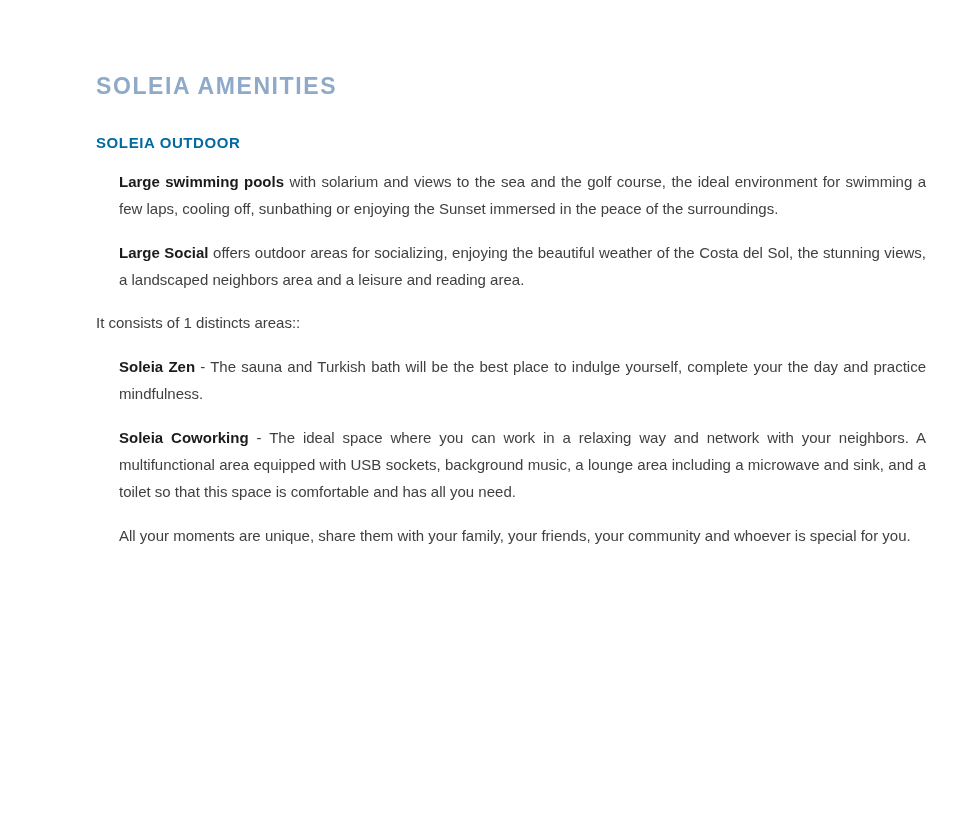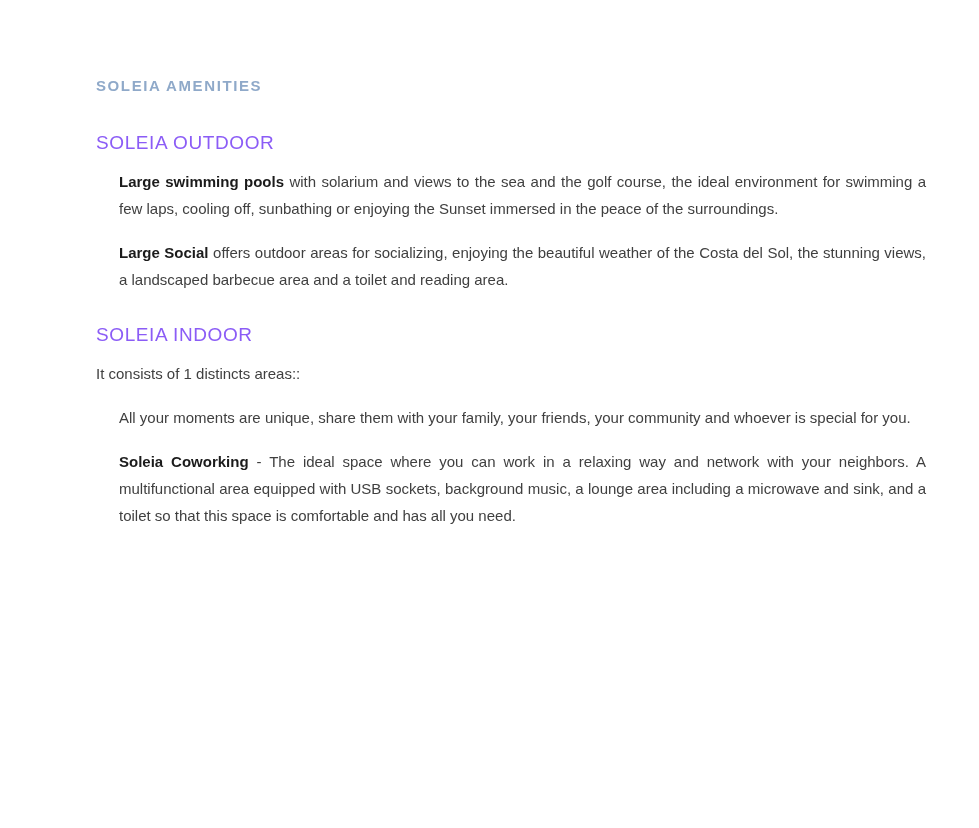--- a/index.html
+++ b/index.html
@@ -18,34 +18,34 @@
   }
 
   .content {
     position: absolute;
     left: 96px;
     top: 72px;
     width: 830px;
   }
 
   .doc-title {
-    font-size: 15px;
+    font-size: 23px;
     font-weight: 700;
     letter-spacing: 1.6px;
     line-height: 28px;
     color: #8fa9c9;
     margin-bottom: 33px;
   }
 
   .section-heading {
-    font-size: 19px;
-    font-weight: 400;
+    font-size: 15px;
+    font-weight: 700;
     letter-spacing: 0.6px;
     line-height: 19px;
-    color: #8b5cf6;
+    color: #0369a1;
     margin-top: 32px;
   }
   .section-heading:first-of-type { margin-top: 0; }
 
   .para {
     font-size: 15px;
     line-height: 27px;
     color: #3f3f3f;
     text-align: justify;
     margin-top: 17px;
@@ -71,32 +71,35 @@
 
     <h2 class="section-heading">SOLEIA OUTDOOR</h2>
 
     <p class="para indented first-after-heading">
       <span class="lead">Large swimming pools</span>
       <span>with solarium and views to the sea and the golf course, the ideal environment for swimming a few laps, cooling off, sunbathing or enjoying the Sunset immersed in the peace of the surroundings.</span>
     </p>
 
     <p class="para indented">
       <span class="lead">Large Social</span>
-      <span>offers outdoor areas for socializing, enjoying the beautiful weather of the Costa del Sol, the stunning views, a landscaped barbecue area and a toilet and reading area.</span>
+      <span>offers outdoor areas for socializing, enjoying the beautiful weather of the Costa del Sol, the stunning views, a landscaped neighbors area and a leisure and reading area.</span>
     </p>
 
-    <h2 class="section-heading">SOLEIA INDOOR</h2>
 
     <p class="para first-after-heading">It consists of 1 distincts areas::</p>
 
 
-
     <p class="para indented">
-      <span>All your moments are unique, share them with your family, your friends, your community and whoever is special for you.</span>
+      <span class="lead">Soleia Zen</span>
+      <span>- The sauna and Turkish bath will be the best place to indulge yourself, complete your the day and practice mindfulness.</span>
     </p>
 
     <p class="para indented">
       <span class="lead">Soleia Coworking</span>
       <span>- The ideal space where you can work in a relaxing way and network with your neighbors. A multifunctional area equipped with USB sockets, background music, a lounge area including a microwave and sink, and a toilet so that this space is comfortable and has all you need.</span>
     </p>
 
+    <p class="para indented">
+      <span>All your moments are unique, share them with your family, your friends, your community and whoever is special for you.</span>
+    </p>
+
   </div>
 </div>
 
 </body></html>

